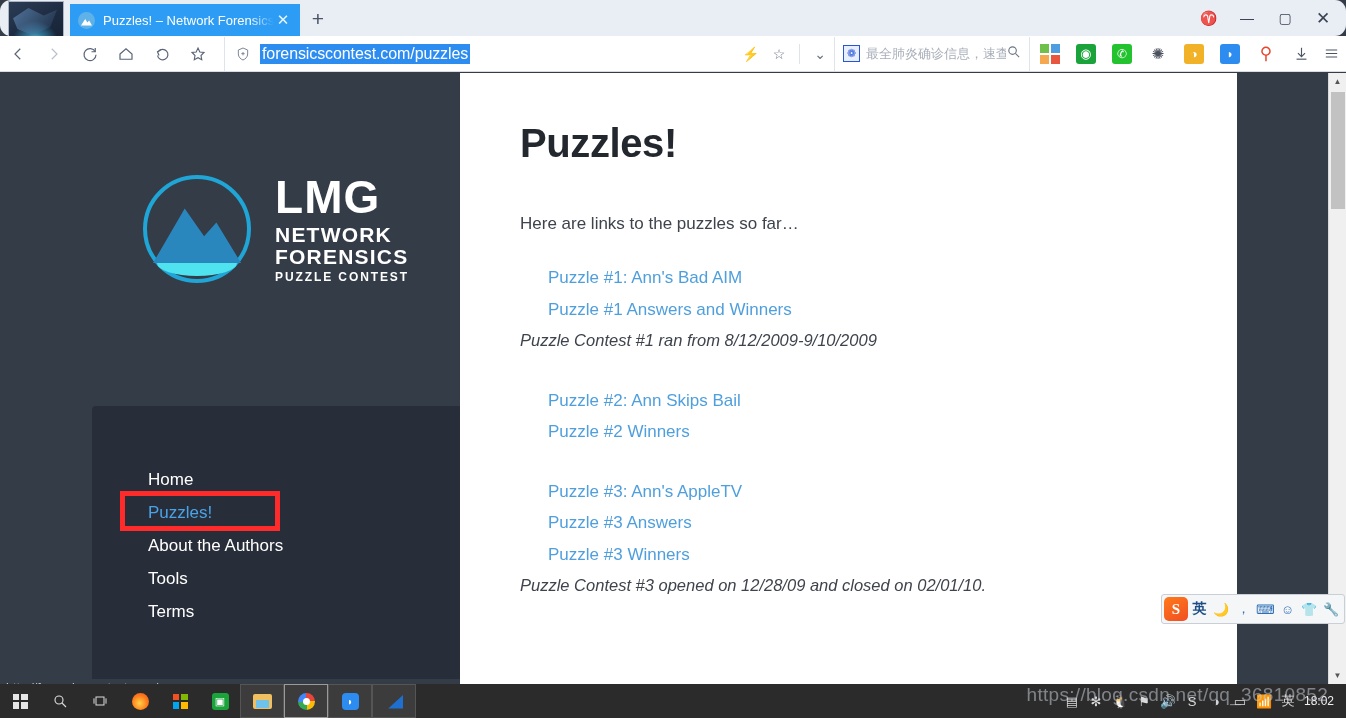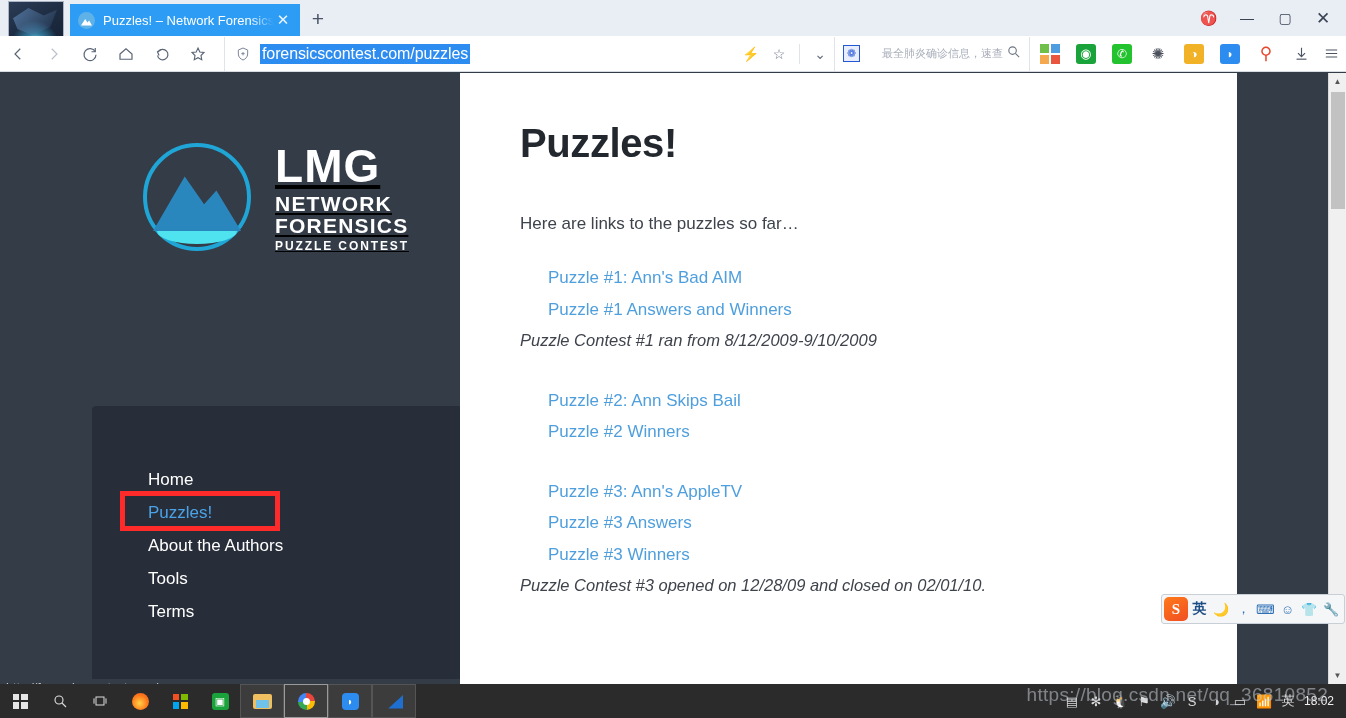--- a/index.html
+++ b/index.html
@@ -8,20 +8,21 @@
     overflow: hidden;
     font-family: "Liberation Sans", sans-serif;
     background: #343c48;
   }
   #app { position: relative; width: 1346px; height: 718px; }
 
   
   .chrome-top {
     position: absolute; left: 0; top: 0; width: 1346px; height: 36px;
     background: #e9edf4;
+    border-radius: 11px;
   }
   .profile-thumb {
     position: absolute; left: 8px; top: 1px; width: 56px; height: 70px;
     background:
       radial-gradient(circle at 48% 62%, #7ef0ff 0%, rgba(60,160,200,0.65) 22%, rgba(18,38,66,0.15) 46%, rgba(0,0,0,0) 62%),
       linear-gradient(150deg, #2b3c55 0%, #1d2b40 40%, #121a2a 100%);
     border: 1px solid #aab4c4;
     overflow: hidden;
   }
   .profile-thumb .wing {
@@ -112,22 +113,22 @@
   }
   .searchbox .engine {
     width: 17px; height: 17px; border: 1px solid #2456d6; flex: 0 0 auto;
     background: #e8eefc; margin-right: 6px; position: relative;
   }
   .searchbox .engine::after {
     content: "❁"; position: absolute; inset: 0; font-size: 11px; color: #2456d6;
     display: flex; align-items: center; justify-content: center;
   }
   .searchbox .sq {
-    flex: 1 1 auto; font-size: 11px; color: #a8aeb9; white-space: nowrap;
-    overflow: hidden; text-overflow: clip; margin-left: 16px;
+    flex: 1 1 auto; font-size: 13px; color: #a8aeb9; white-space: nowrap;
+    overflow: hidden; text-overflow: clip;
   }
   .searchbox .mag { flex: 0 0 auto; color: #6b7383; }
 
   .extbar { display: flex; align-items: center; flex: 0 0 auto; padding: 0 2px; }
   .ext {
     width: 20px; height: 20px; margin: 0 8px; flex: 0 0 auto;
     border-radius: 3px; cursor: pointer; position: relative;
   }
   .ext-ms { background: transparent; }
   .ext-ms i { position: absolute; width: 9px; height: 9px; display: block; }
@@ -153,21 +154,21 @@
     background: #343c48; overflow: hidden;
   }
   .page-white {
     position: absolute; left: 460px; top: 0; width: 777px; height: 611px;
     background: #fff;
   }
 
   
   .brand {
     position: absolute; left: 92px; top: 70px; width: 368px; height: 140px;
-    display: flex; align-items: flex-start; justify-content: center; gap: 24px; text-decoration: underline;
+    display: flex; align-items: flex-end; justify-content: center; gap: 24px;
   }
   .brand .logo-mark { width: 108px; height: 108px; position: relative; flex: 0 0 auto; }
   .brand .logo-mark .ring {
     position: absolute; inset: 0; border-radius: 50%;
     border: 4px solid #1fa5d6;
   }
   .brand .logo-mark .mtn {
     position: absolute; left: 10px; right: 10px; bottom: 20px; height: 58px;
     background: #2a87bd;
     clip-path: polygon(0% 100%, 36% 6%, 58% 54%, 72% 30%, 100% 100%);

